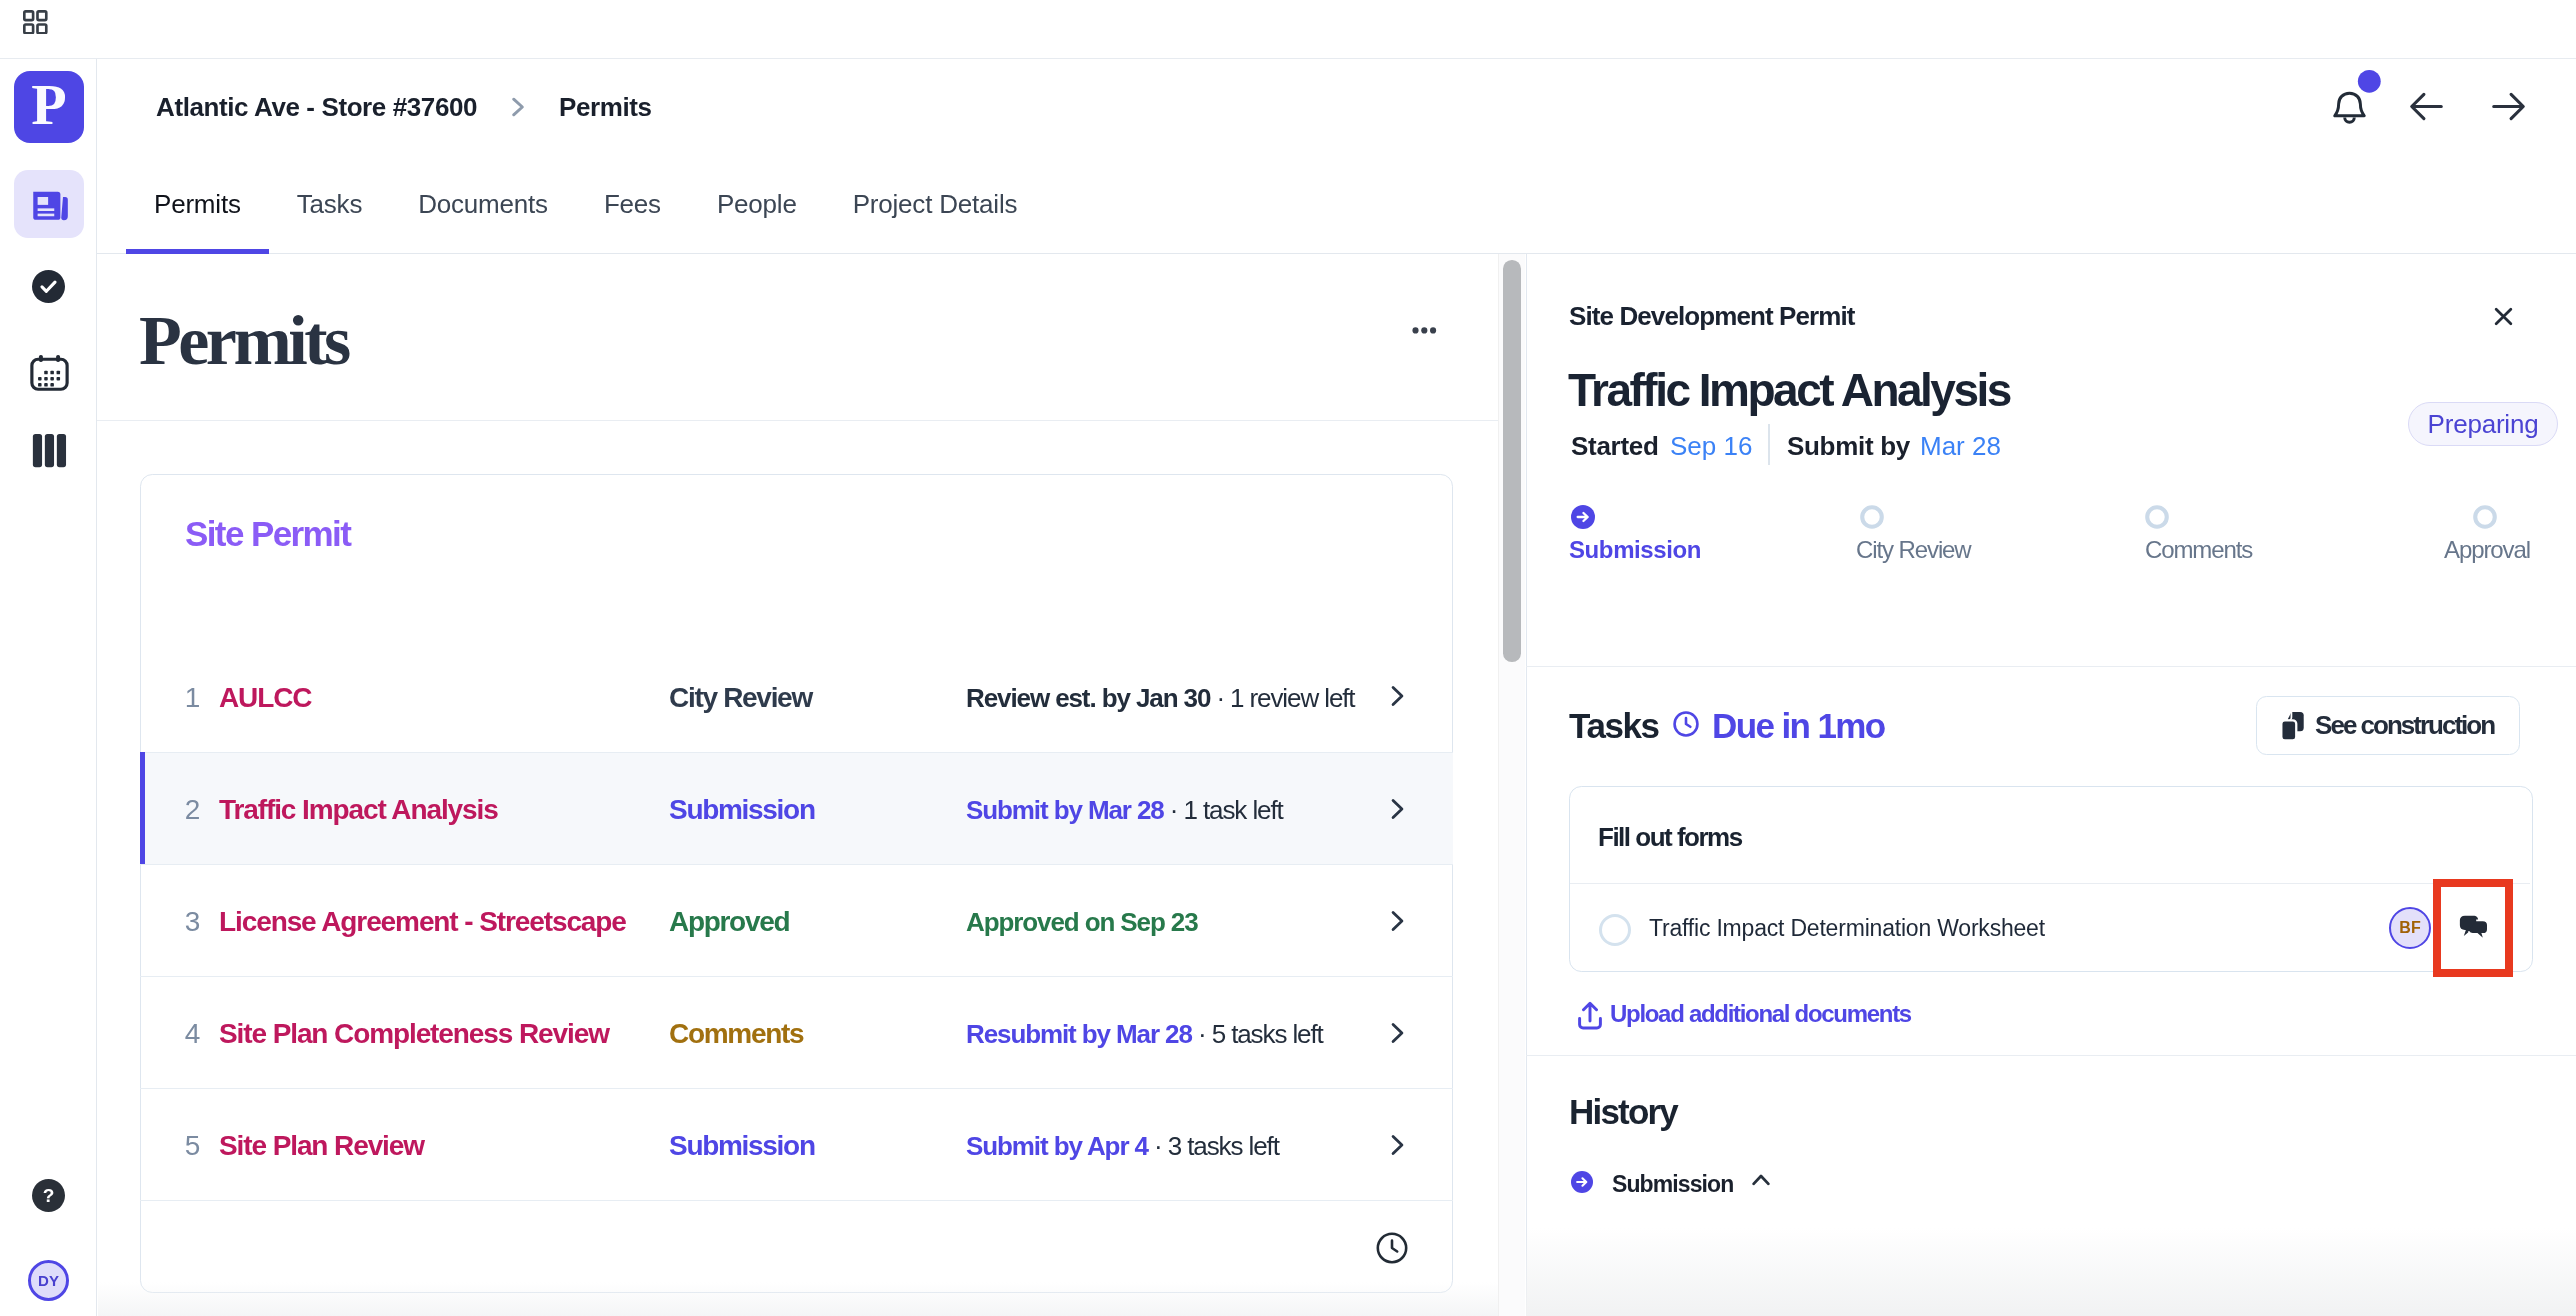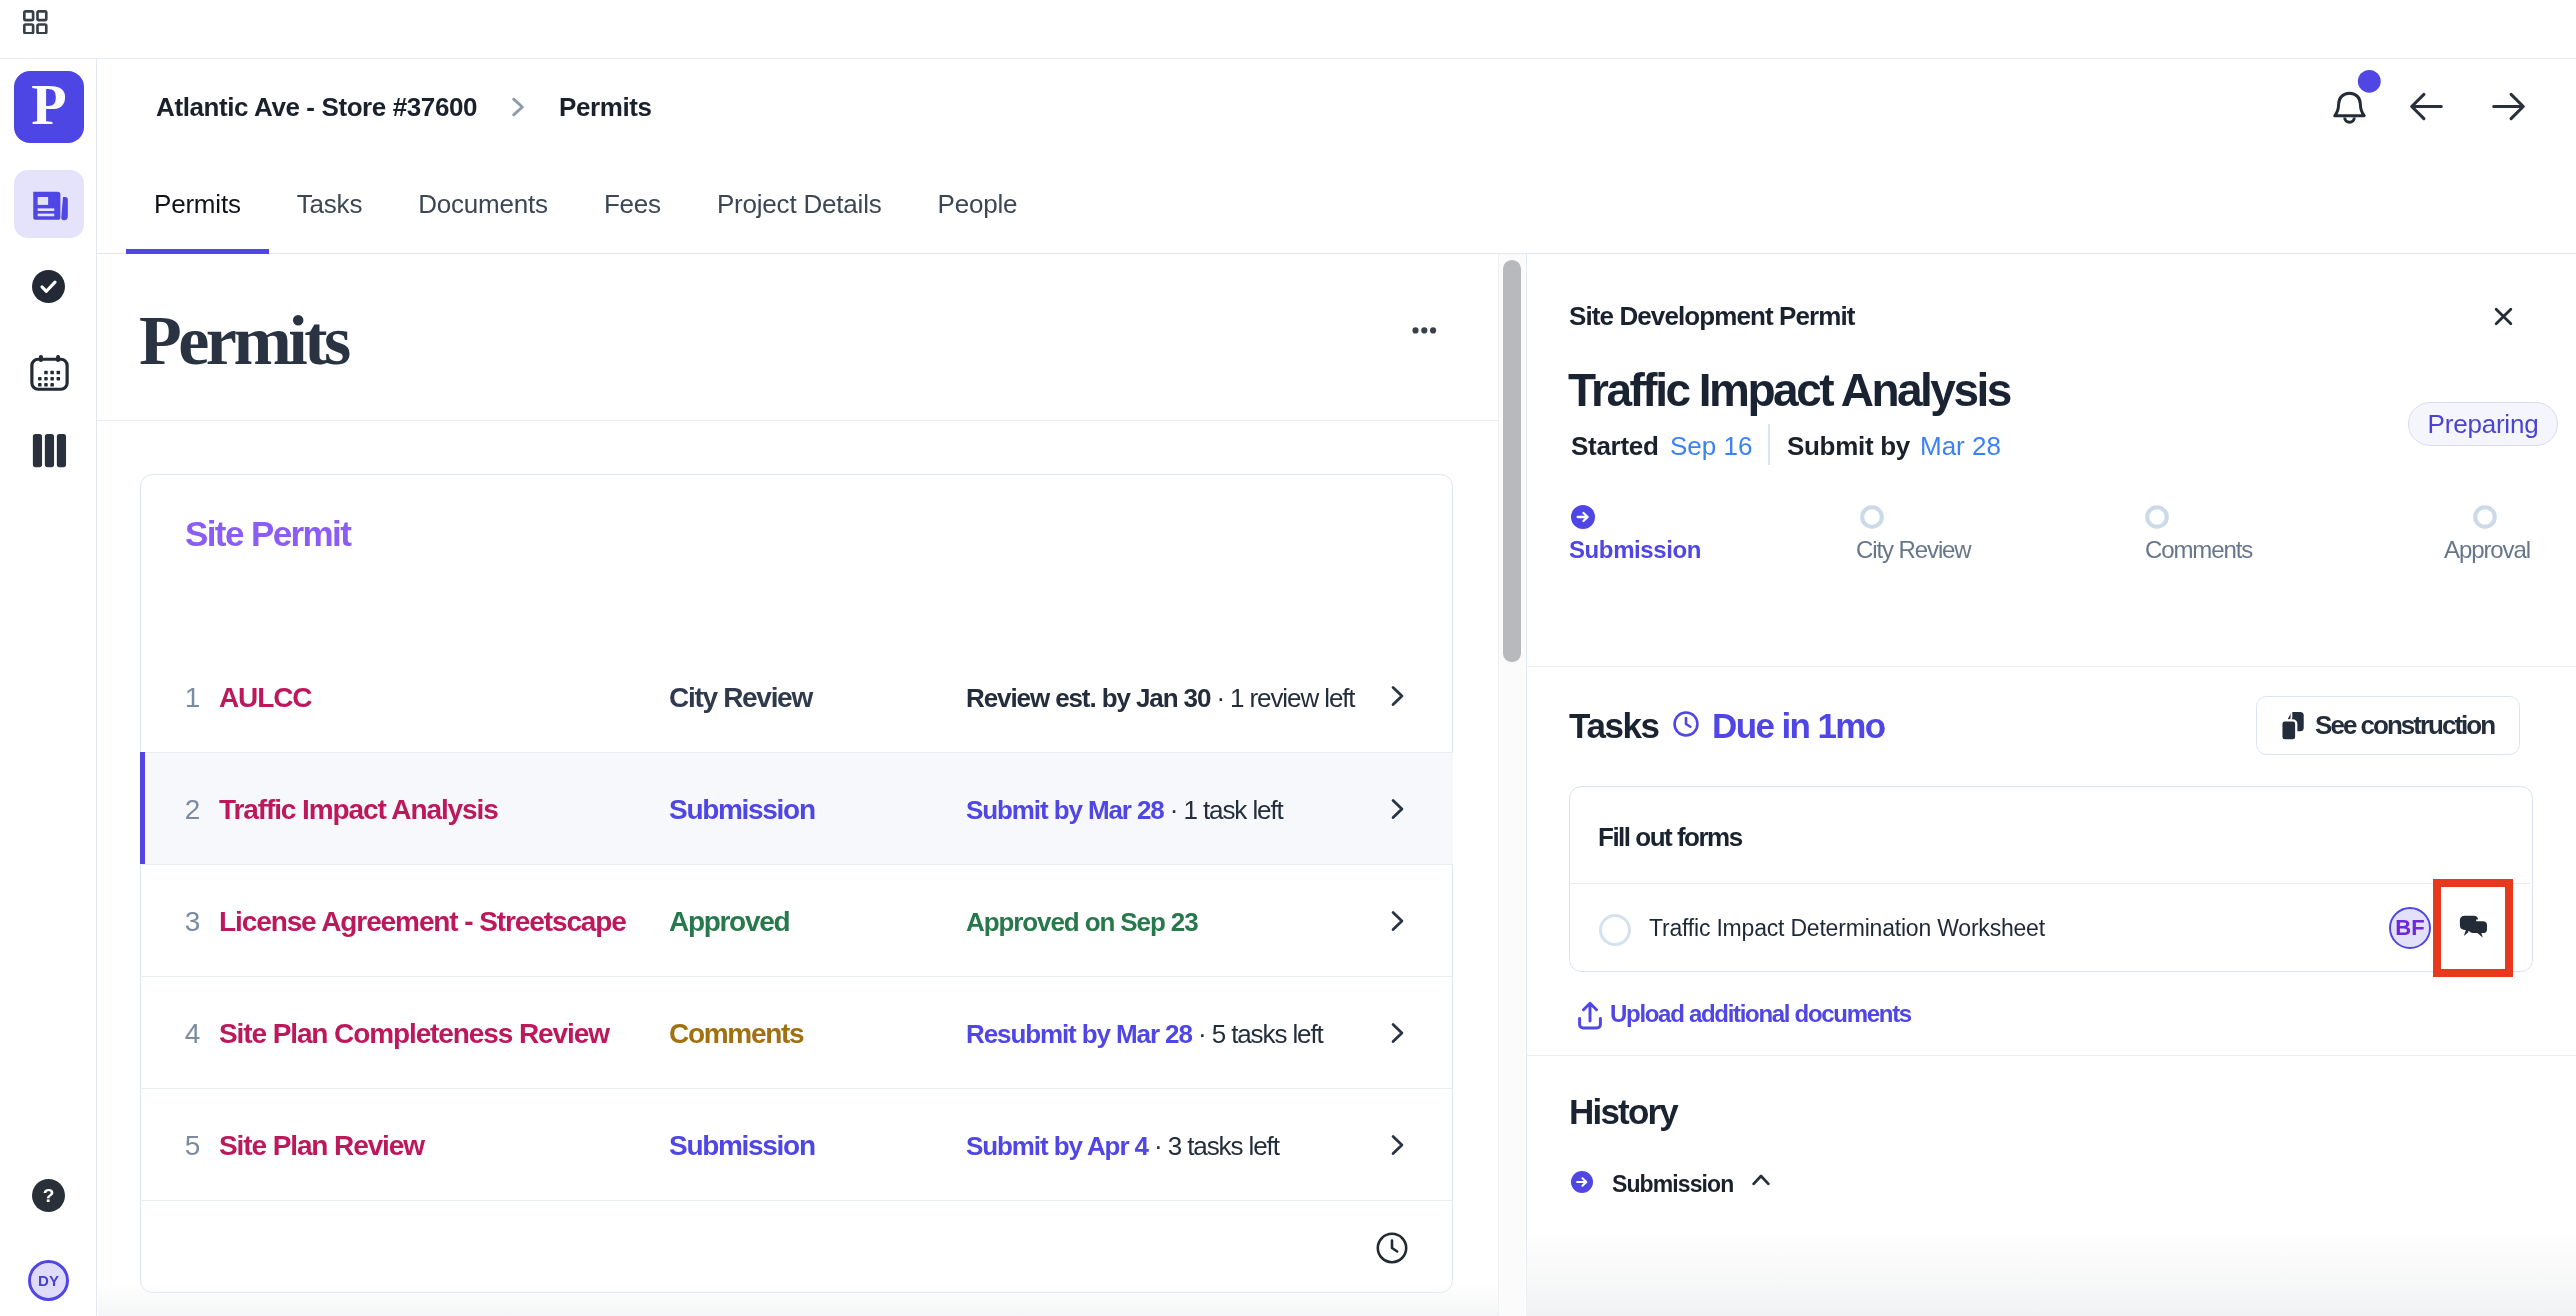--- a/index.html
+++ b/index.html
@@ -90,21 +90,21 @@
 #p-clock { left:1673px; top:711px; }
 #p-seereq { left:2256px; top:696px; width:264px; height:59px; border:1.8px solid #D9E5F0; border-radius:10.5px;
   background:#fff; display:flex; align-items:center; }
 #p-seereq .lbl { font-size:26px; font-weight:bold; color:#242D3B; letter-spacing:-2px; margin-left:10.5px; }
 #fillcard { left:1569px; top:786px; width:964px; height:186px; border:1.8px solid #D9E4EF; border-radius:12.3px; background:#fff; }
 #fc-title { left:1598px; top:822px; font-size:26px; font-weight:bold; color:#1A2330; letter-spacing:-1.5px; }
 #fc-div { left:1570px; top:883px; width:960px; height:0.9px; background:#E9EDF2; }
 #fc-radio { left:1599px; top:914px; width:32px; height:32px; border-radius:50%; border:3.5px solid #D4E2EE; background:#fff; }
 #fc-label { left:1649px; top:915px; font-size:23px; color:#1F2938; letter-spacing:-0.2px; }
 #fc-bf { left:2389px; top:907px; width:42px; height:42px; border-radius:50%; background:#E3E0FA; border:2.6px solid #4F46E5;
-  display:flex; align-items:center; justify-content:center; font-size:22px; font-weight:bold; color:#6d28d9; }
+  display:flex; align-items:center; justify-content:center; font-size:16px; font-weight:bold; color:#a16207; }
 #fc-chat { left:2459px; top:915px; }
 #redbox { left:2433px; top:879px; width:80px; height:98px; border:8px solid #E8391F; background:transparent; }
 #p-upload-ic { left:1577px; top:999px; }
 #p-upload { left:1610px; top:1000px; font-size:24px; font-weight:bold; color:#4F46E5; letter-spacing:-1.3px; }
 #p-div2 { left:1526px; top:1055px; width:1050px; height:0.9px; background:#E9EDF2; }
 #p-hist { left:1569px; top:1092px; font-size:35px; font-weight:bold; color:#1A2330; letter-spacing:-1.8px; }
 #p-sub-ic { left:1571px; top:1171px; }
 #p-sub { left:1612px; top:1171px; font-size:23px; font-weight:bold; color:#1A202C; letter-spacing:-0.9px; }
 #p-chevup { left:1751px; top:1172px; }
 #fadebottom { left:1526px; top:1228px; width:1050px; height:89px;
@@ -192,22 +192,22 @@
       <path d="M4 19 H37 M24 5 l14 14 l-14 14" stroke="#2A313D" stroke-width="3.6" stroke-linecap="round" stroke-linejoin="round"></path>
     </svg>
   </div>
 
   <div class="abs" id="tabbar">
     <div id="tabs">
       <div class="tab active">Permits</div>
       <div class="tab">Tasks</div>
       <div class="tab">Documents</div>
       <div class="tab">Fees</div>
+      <div class="tab">People</div>
       <div class="tab">Project Details</div>
-      <div class="tab">People</div>
     </div>
   </div>
 
   <div class="abs" id="bigtitle">Permits</div>
   <svg class="abs" id="dots3" width="24.6" height="8.8" viewBox="0 0 28 10" fill="#39404C">
     <circle cx="4" cy="5" r="3.5"></circle>
       <circle cx="14" cy="5" r="3.5"></circle>
       <circle cx="24" cy="5" r="3.5"></circle>
   </svg>
   <div class="abs" id="headrule"></div>

